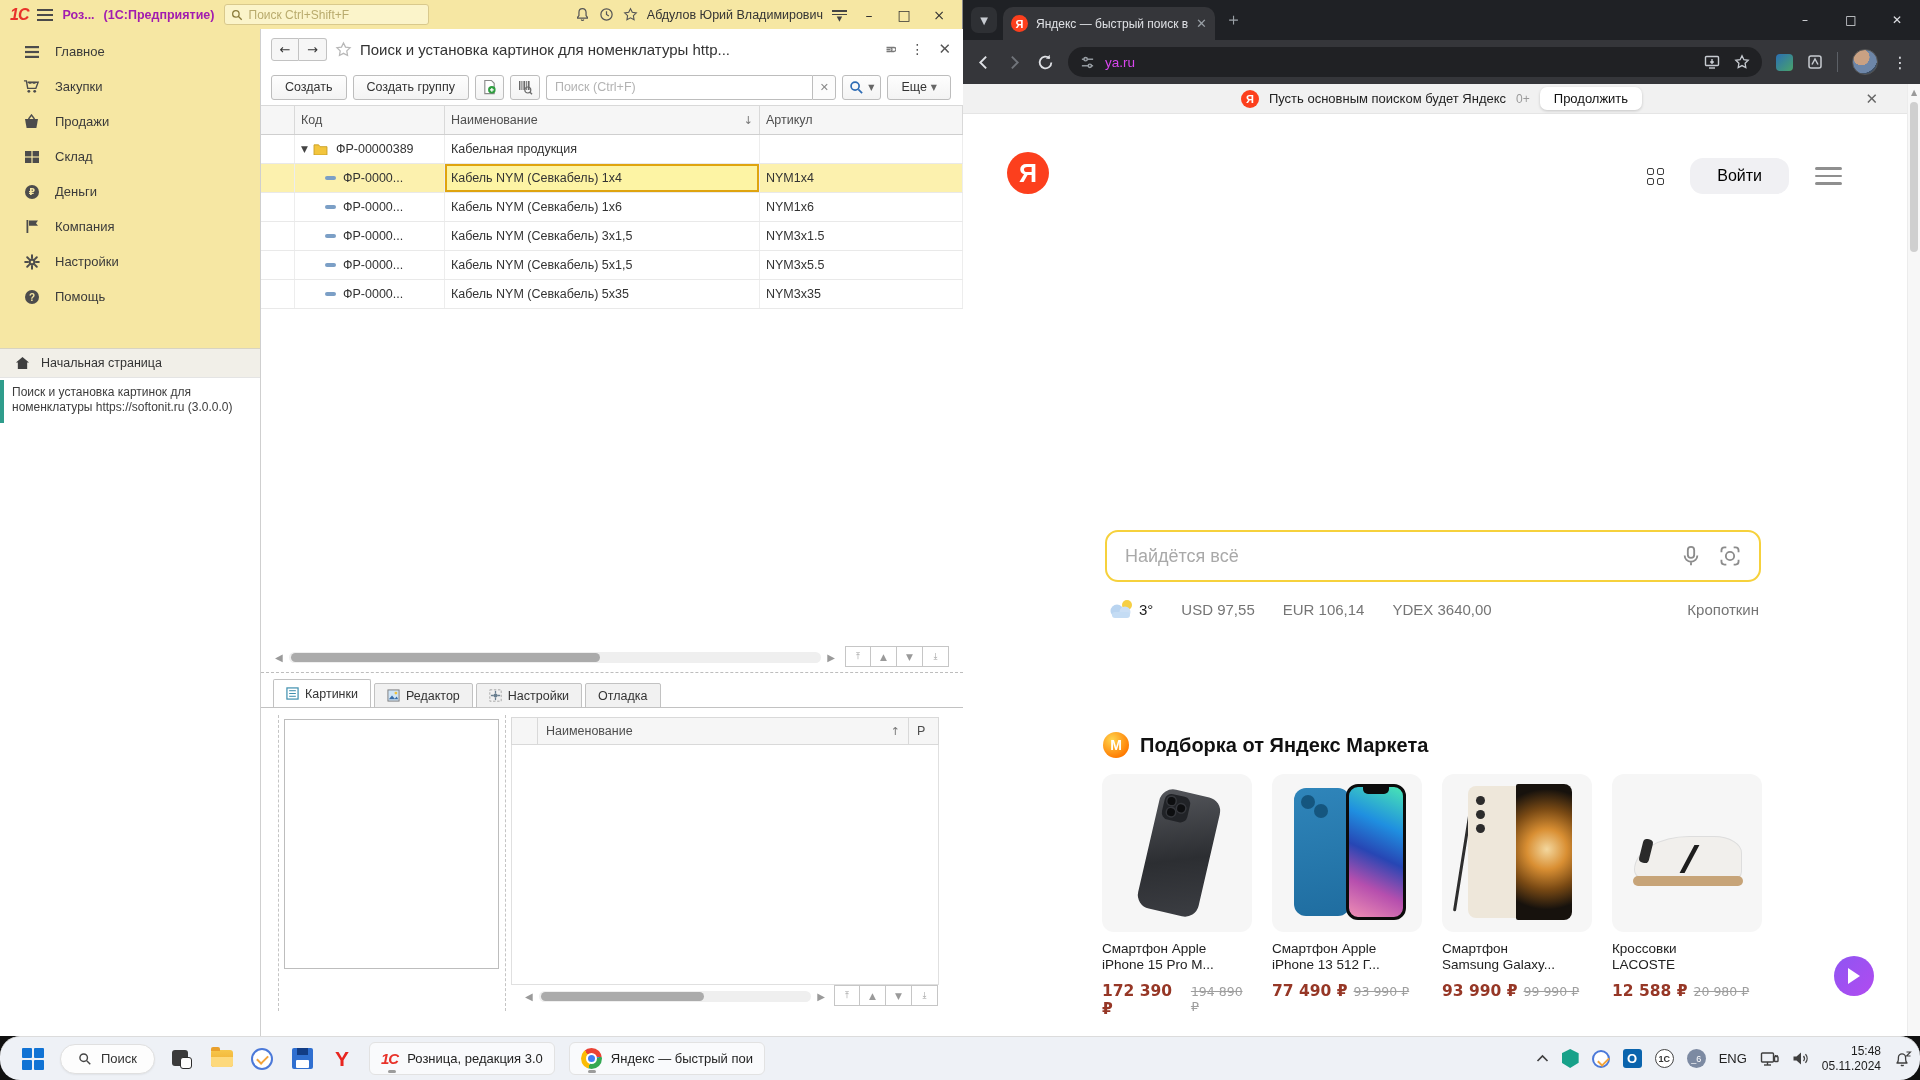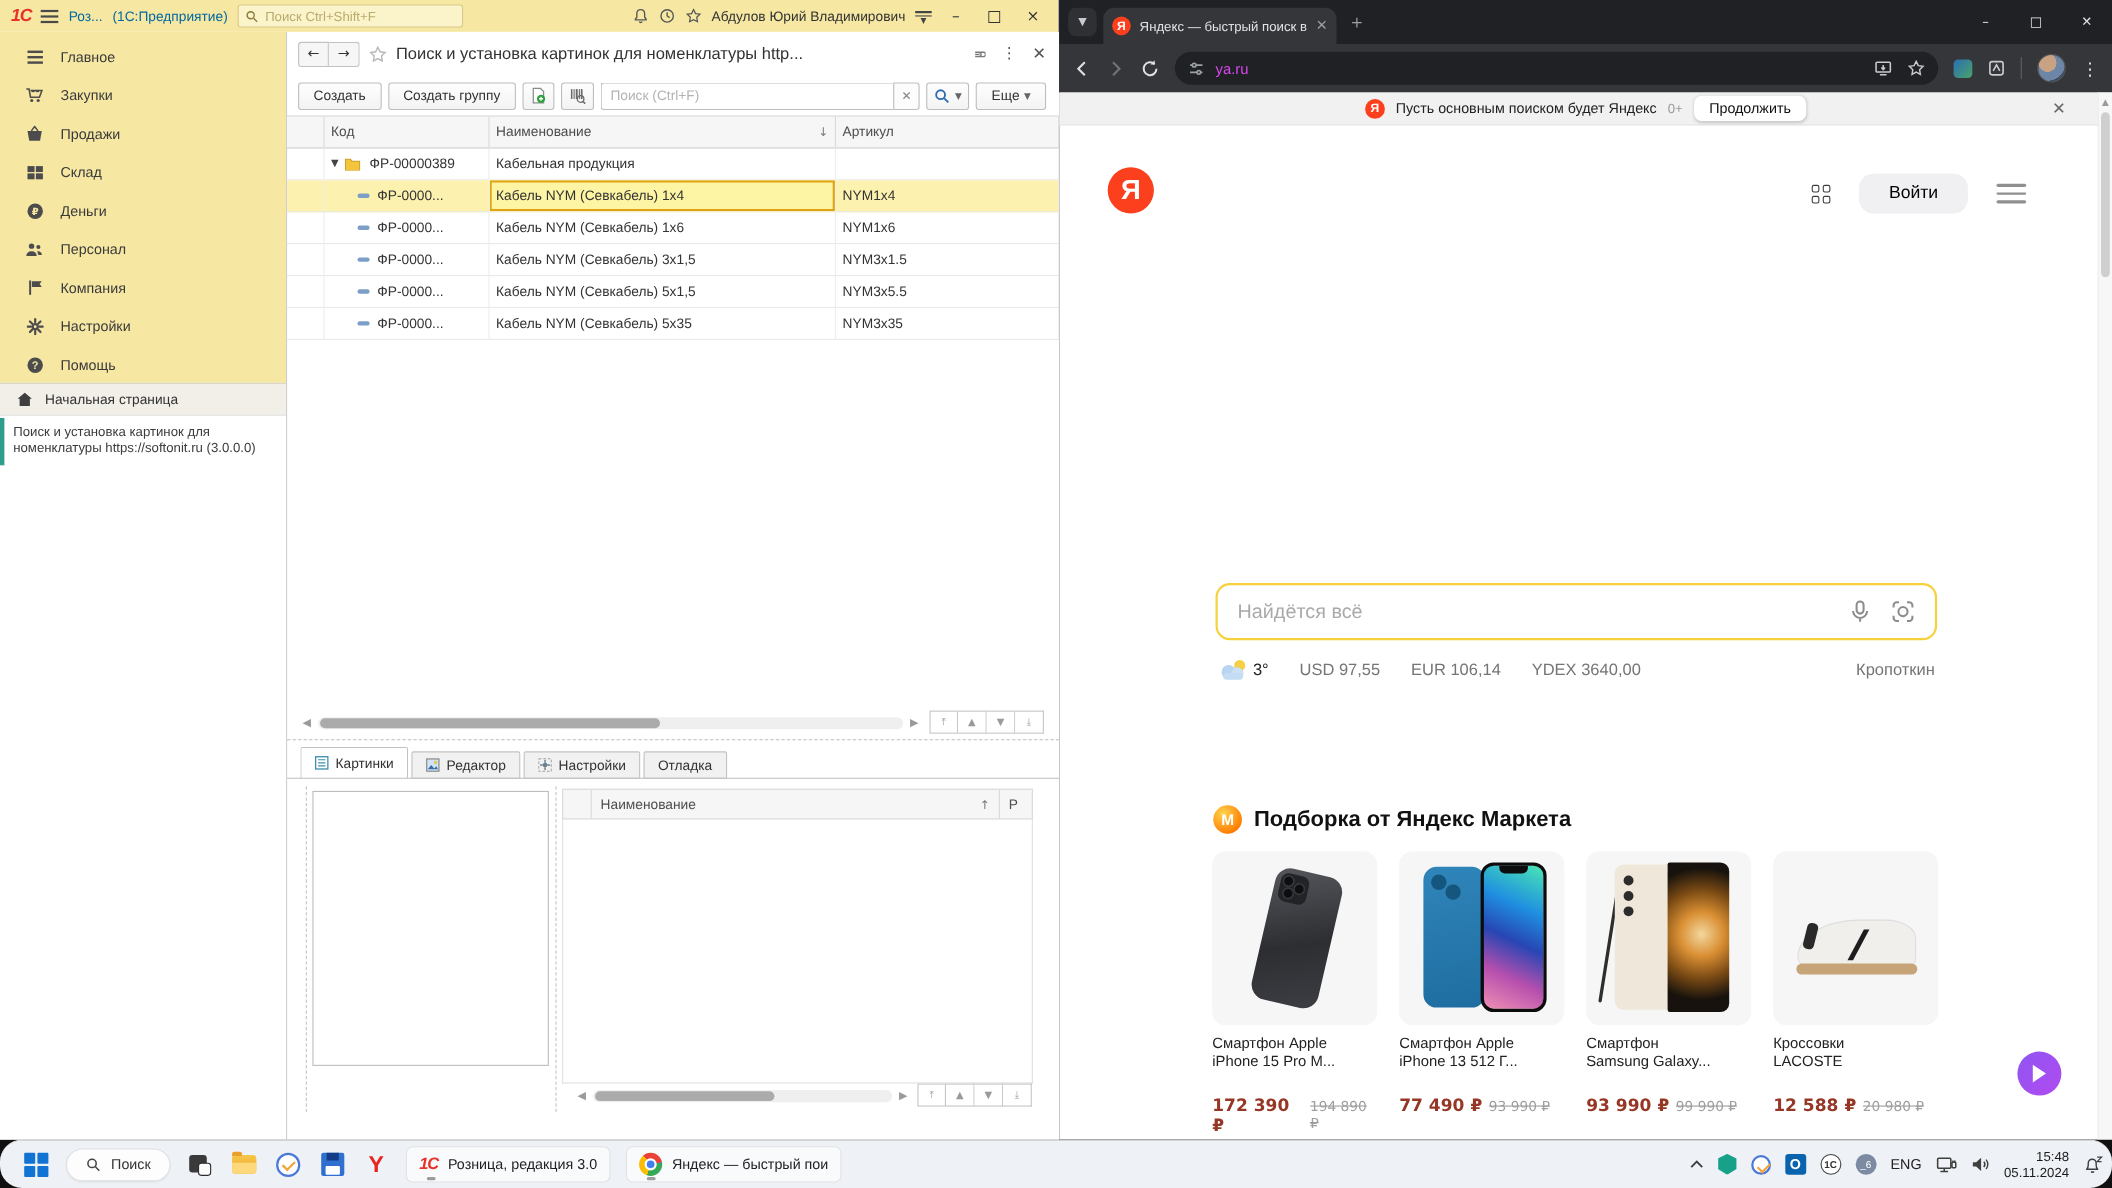--- a/index.html
+++ b/index.html
@@ -8,21 +8,21 @@
   .screen { position:relative; width:1920px; height:1080px; overflow:hidden; background:#101010; }
   svg { display:block; }
   input { outline:none; }
 
   
   .onec { position:absolute; left:0; top:0; width:963px; height:1036px; background:#fff; border-right:1px solid #8a8a8a; }
   .onec-titlebar { position:absolute; left:0; top:0; right:0; height:29px; background:#f6e7a3; display:flex; align-items:center; padding:0 10px; gap:9px; }
   .onec-logo { color:#e8322a; font-weight:bold; font-size:16px; letter-spacing:-1px; font-style:italic; }
   .tb-burger { width:16px; }
   .tb-burger div { height:2px; background:#4a4a4a; margin:3px 0; }
-  .onec-titlebar .wtitle { font-size:12.5px; color:#0369a1; }
+  .onec-titlebar .wtitle { font-size:12.5px; color:#a21caf;font-weight:bold; }
   .onec-search { width:205px; height:21px; background:#fbf4ca; border:1px solid #d9c98c; border-radius:3px; display:flex; align-items:center; gap:6px; padding:0 6px; }
   .onec-search input { flex:1; border:0; background:transparent; font-size:12px; color:#6b5d2a; font-family:"Liberation Sans",sans-serif; }
   .onec-search input::placeholder { color:#b9ab6d; }
   .spacer { flex:1; }
   .tb-ic { color:#555; display:flex; align-items:center; }
   .username { font-size:12.5px; color:#333; white-space:nowrap; }
   .winctl { font-size:14px; color:#333; width:26px; text-align:center; font-family:"DejaVu Sans",sans-serif; }
   .svcmenu { display:flex; flex-direction:column; align-items:center; color:#444; }
   .svcmenu .bars div { width:15px; height:1.6px; background:#444; margin:2px 0; }
   .svcmenu .caret { font-size:7px; line-height:4px; font-family:"DejaVu Sans",sans-serif; }
@@ -143,21 +143,21 @@
   .inforow .city { margin-left:auto; }
 
   .markethead { position:absolute; left:140px; top:648px; display:flex; align-items:center; gap:11px; }
   .mlogo { width:26px; height:26px; border-radius:50%; background:radial-gradient(circle at 35% 30%,#ffd54d,#ff7a00 75%); color:#fff; font-weight:bold; font-size:14px; display:flex; align-items:center; justify-content:center; }
   .mtitle { font-size:20px; font-weight:bold; color:#111; }
 
   .cards { position:absolute; left:139px; top:690px; display:flex; gap:20px; }
   .card { width:150px; }
   .cimg { width:150px; height:158px; border-radius:12px; background:#f6f6f6; position:relative; overflow:hidden; }
   .ctitle { margin-top:9px; font-size:13.5px; color:#222; line-height:1.22; }
-  .cprice { margin-top:22px; display:flex; align-items:baseline; gap:6px; }
+  .cprice { margin-top:8px; display:flex; align-items:baseline; gap:6px; }
   .pnew { font-weight:bold; font-size:15.5px; color:#963726; font-family:"DejaVu Sans","Liberation Sans",sans-serif; }
   .pold { font-size:12.5px; color:#9e9e9e; text-decoration:line-through; font-family:"DejaVu Sans","Liberation Sans",sans-serif; }
 
   
   .ph15 { position:absolute; left:46px; top:18px; width:62px; height:122px; border-radius:14px; background:linear-gradient(160deg,#55575c,#2c2e32 55%,#3c3e43); transform:rotate(13deg); }
   .ph15 .cam { position:absolute; left:5px; top:5px; width:26px; height:26px; border-radius:7px; background:#212327; }
   .ph15 .cam i { position:absolute; width:8px; height:8px; border-radius:50%; background:#0d0e10; box-shadow:0 0 0 1.5px #35373c; }
   .ph13b { position:absolute; left:22px; top:14px; width:56px; height:128px; border-radius:12px; background:linear-gradient(170deg,#2f85ba,#1f6da0); }
   .ph13b i { position:absolute; border-radius:50%; background:#15567f; width:14px; height:14px; }
   .ph13f { position:absolute; right:16px; top:10px; width:60px; height:136px; border-radius:12px; border:3px solid #0c0c0c; background:linear-gradient(205deg,#49e6b4 0%,#1f8fe0 30%,#2746b4 52%,#b64fae 75%,#ef8fb4 100%); }
@@ -313,31 +313,20 @@
           <span class="ic">
               <svg width="16" height="16" viewBox="0 0 16 16">
                 <circle cx="8" cy="8" r="7" fill="#4c4c4c"></circle>
                 <text x="8" y="11.4" text-anchor="middle" font-size="9" font-weight="bold" fill="#f6e7a3" font-family="DejaVu Sans">₽</text>
               </svg>
             </span>
           <span>Деньги</span>
         </div>
         <div class="side-item">
           <span class="ic">
-              <svg width="18" height="14" viewBox="0 0 18 14">
-                <circle cx="6" cy="3.6" r="2.6" fill="#4c4c4c"></circle>
-                <path d="M1 13c0-3 2.2-4.6 5-4.6S11 10 11 13z" fill="#4c4c4c"></path>
-                <circle cx="12.6" cy="4.4" r="2" fill="#4c4c4c"></circle>
-                <path d="M11.4 8.6c2.4-.4 4.6 1 4.6 3.6h-3.4" fill="#4c4c4c"></path>
-              </svg>
-            </span>
-          <span>Персонал</span>
-        </div>
-        <div class="side-item">
-          <span class="ic">
               <svg width="14" height="15" viewBox="0 0 14 15">
                 <rect x="1.5" y="1" width="1.8" height="13" fill="#4c4c4c"></rect>
                 <path d="M4 1.6h9l-2 2.6 2 2.6H4z" fill="#4c4c4c"></path>
               </svg>
             </span>
           <span>Компания</span>
         </div>
         <div class="side-item">
           <span class="ic">
               <svg width="16" height="16" viewBox="0 0 16 16">

